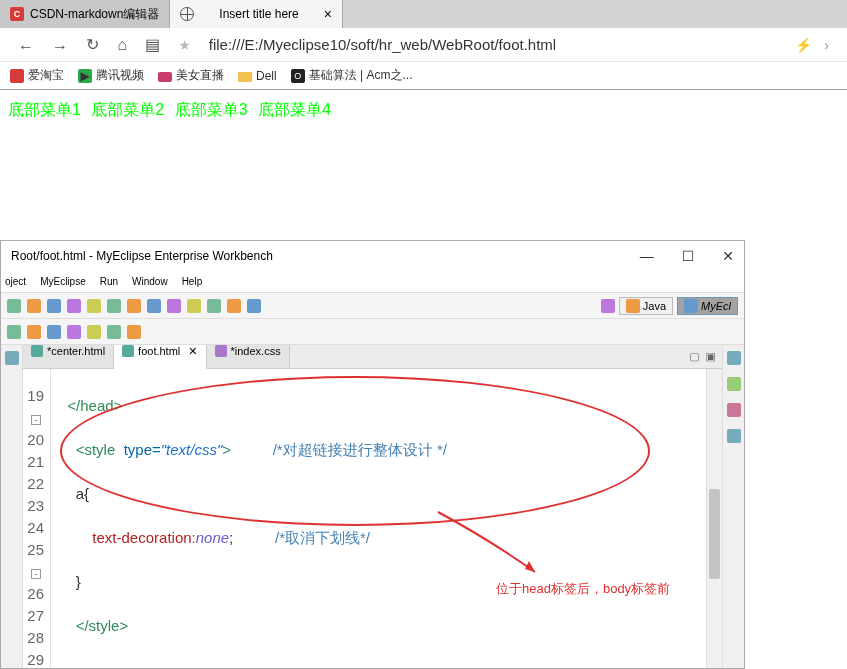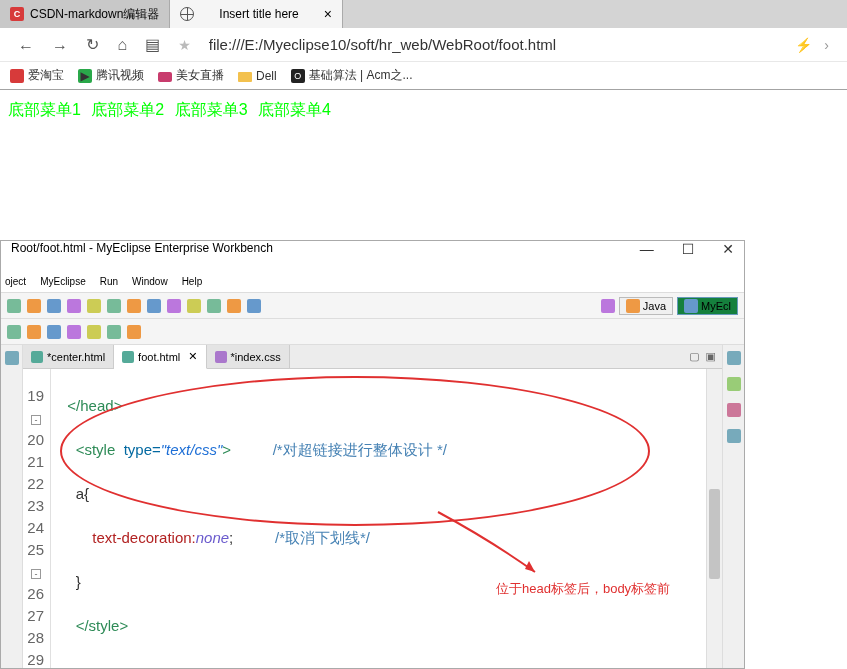--- a/index.html
+++ b/index.html
@@ -28,40 +28,40 @@
     .bm-green { background: #2aa84a; display:inline-flex; align-items:center; justify-content:center;}
     .bm-folder { width: 14px; height: 10px; background: #f3c14e; border-radius: 1px; margin-top: 2px; }
     .bm-black { background: #222; color:#fff; display:inline-flex; align-items:center; justify-content:center; font-size:9px;}
     .bm-cam { width:14px; height:10px; background:#c83c6d; border-radius:2px; margin-top:2px;}
     
     .browser-content { padding: 10px 8px; font-size: 16px; }
     .foot-link { color: #0F0; text-decoration: none; margin-right: 6px; }
     
     
     .ide { position: absolute; top: 240px; left: 0; width: 745px; height: 429px; background: #fff; border: 1px solid #aaa; display: flex; flex-direction: column; }
-    .ide-titlebar { height: 30px; display: flex; align-items: flex-start; padding: 0 10px; font-size: 12px; }
+    .ide-titlebar { height: 30px; display: flex; align-items: center; padding: 0 10px; font-size: 12px; }
     .ide-title-controls { margin-left: auto; display: flex; gap: 28px; font-size: 14px; color: #333; }
     .ide-menu { height: 22px; display: flex; align-items: center; padding: 0 4px; gap: 14px; font-size: 10px; border-bottom: 1px solid #ddd; }
     .ide-toolbar { height: 26px; background: #f5f5f5; display: flex; align-items: center; padding: 0 6px; gap: 6px; border-bottom: 1px solid #ddd; font-size: 11px; justify-content: space-between; }
     .ide-tb-left { display: flex; gap: 6px; align-items: center; }
     .ide-tb-right { display: flex; gap: 4px; align-items: center; }
     .persp-btn { padding: 1px 6px; border: 1px solid #bbb; background: #f0f0f0; font-size: 11px; display: flex; align-items: center; gap: 3px; }
-    .persp-btn.active { background: #15803d; border-color: #69b; }
+    .persp-btn.active { background: #a3a3a3; border-color: #69b; font-style: italic; }
     .tb-ic { width: 14px; height: 14px; background: #999; border-radius: 2px; }
     .tb-ic.c1{background:#7b9;} .tb-ic.c2{background:#e94;} .tb-ic.c3{background:#69c;} .tb-ic.c4{background:#b7d;} .tb-ic.c5{background:#cc5;}
     .ide-toolbar2 { height: 26px; background: #f5f5f5; display: flex; align-items: center; padding: 0 6px; gap: 6px; border-bottom: 1px solid #ddd; }
     
     .ide-body { flex: 1; display: flex; overflow: hidden; }
     .ide-leftstrip { width: 22px; background: #f0f0f0; border-right: 1px solid #ddd; display:flex; flex-direction:column; align-items:center; padding-top:6px; gap:8px;}
     .ide-rightstrip { width: 22px; background: #f0f0f0; border-left: 1px solid #ddd; display:flex; flex-direction:column; align-items:center; padding-top:6px; gap:12px;}
     .stripicon{width:14px;height:14px;background:#888;border-radius:2px;}
     .stripicon.a{background:#7ab;} .stripicon.b{background:#9c7;} .stripicon.c{background:#c79;}
     .ide-main { flex: 1; display: flex; flex-direction: column; }
     .editor-tabs { height: 24px; background: #ececec; display: flex; align-items: stretch; border-bottom: 1px solid #ccc; }
-    .etab { display: flex; align-items: center; padding: 0 8px; font-size: 11px; gap: 4px; border-right: 1px solid #ccc; background: #e4e4e4; }
+    .etab { display: flex; align-items: flex-start; padding: 0 8px; font-size: 11px; gap: 4px; border-right: 1px solid #ccc; background: #e4e4e4; }
     .etab.active { background: #fff; border-bottom: 1px solid #fff; margin-bottom: -1px; }
     .etab-close { font-size: 11px; margin-left: 4px; }
     .etab-icon { width: 12px; height: 12px; background: #5a9; border-radius: 2px; }
     .etab-icon.css { background: #a7c; }
     .editor-tabs-right { margin-left: auto; display: flex; align-items: center; padding: 0 6px; gap: 6px; color: #666; font-size: 11px; }
     
     .editor { flex: 1; display: flex; overflow: hidden; font-family: Consolas, monospace; font-size: 15px; line-height: 22px; position: relative; }
     .gutter { width: 28px; background: #fff; border-right: 1px solid #e0e0e0; text-align: right; padding: 16px 6px 0 0; color: #666; }
     .code { flex: 1; padding: 4px 0 0 4px; position: relative; white-space: pre; }
     .code-line { height: 22px; padding-left: 4px; }

